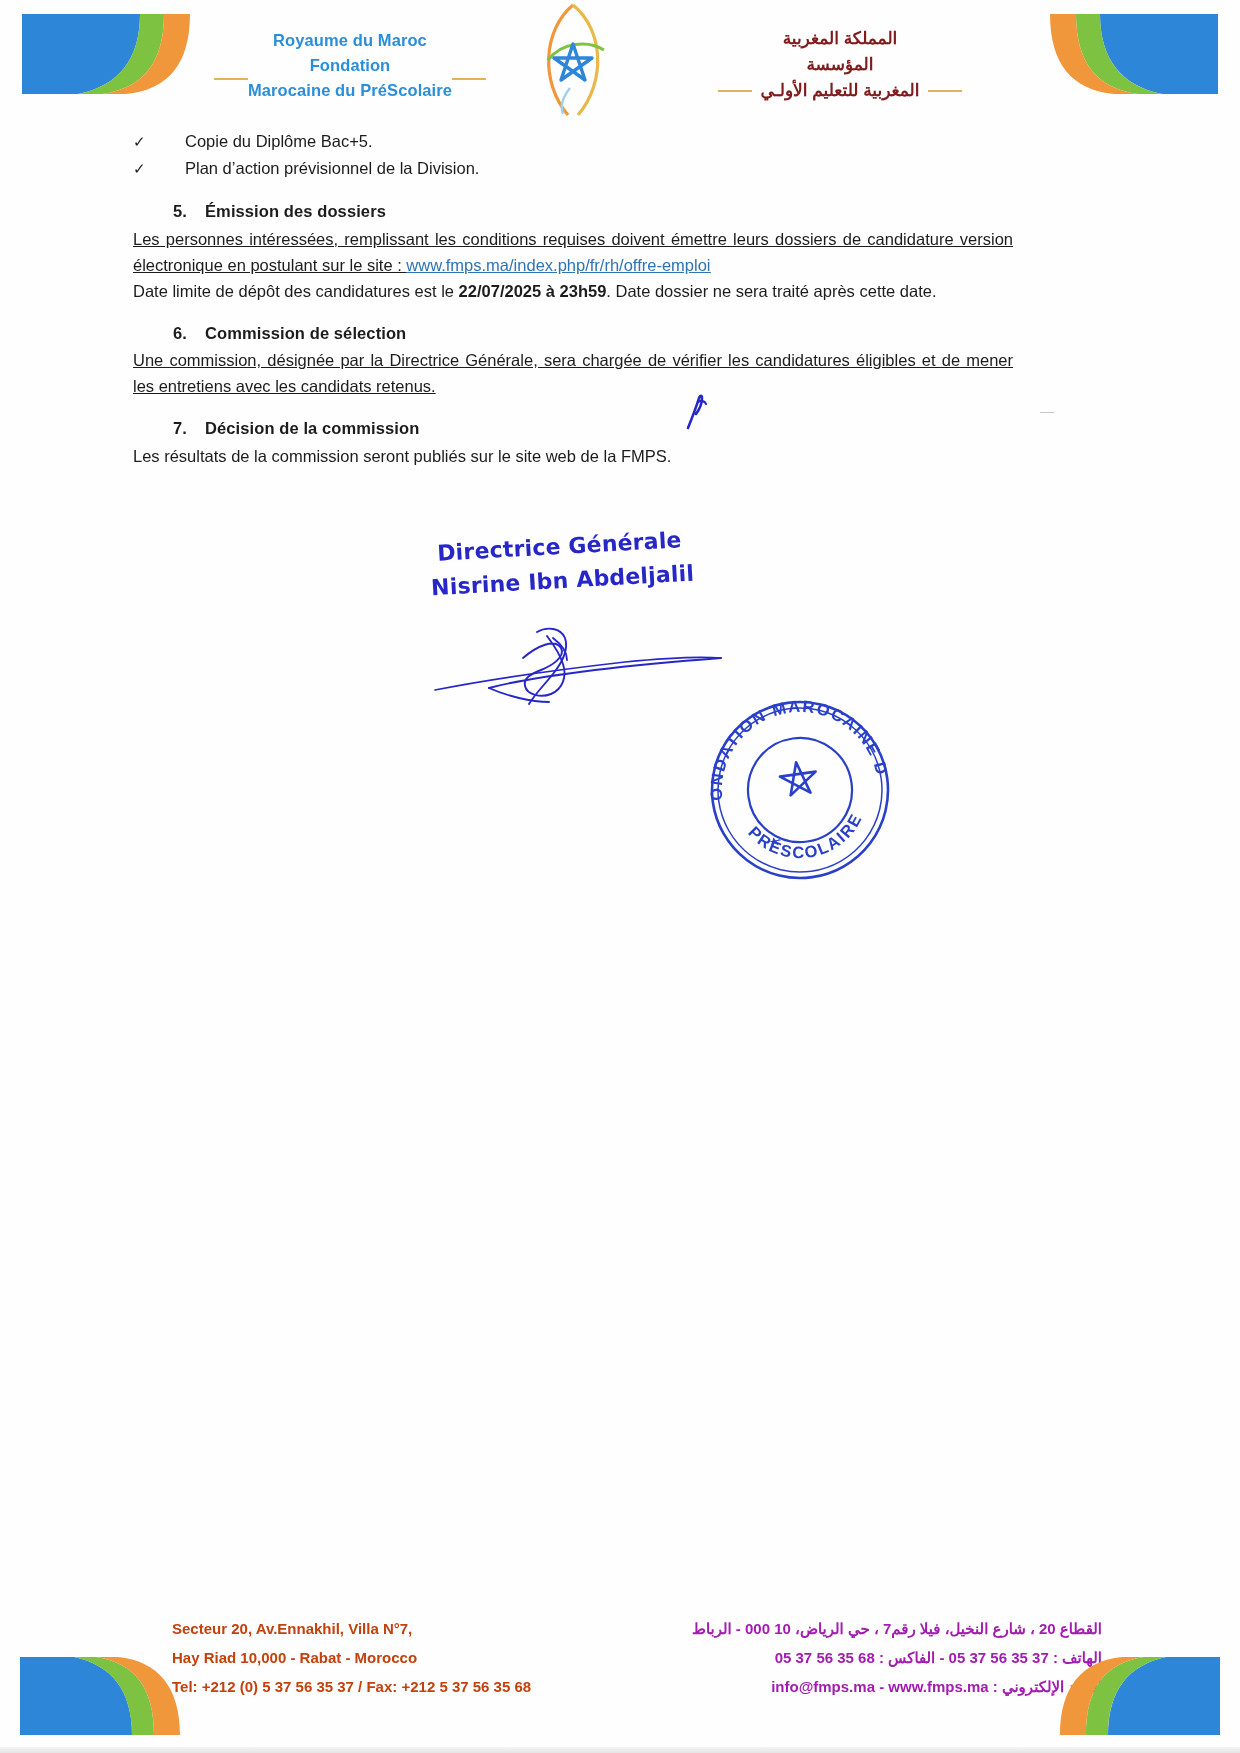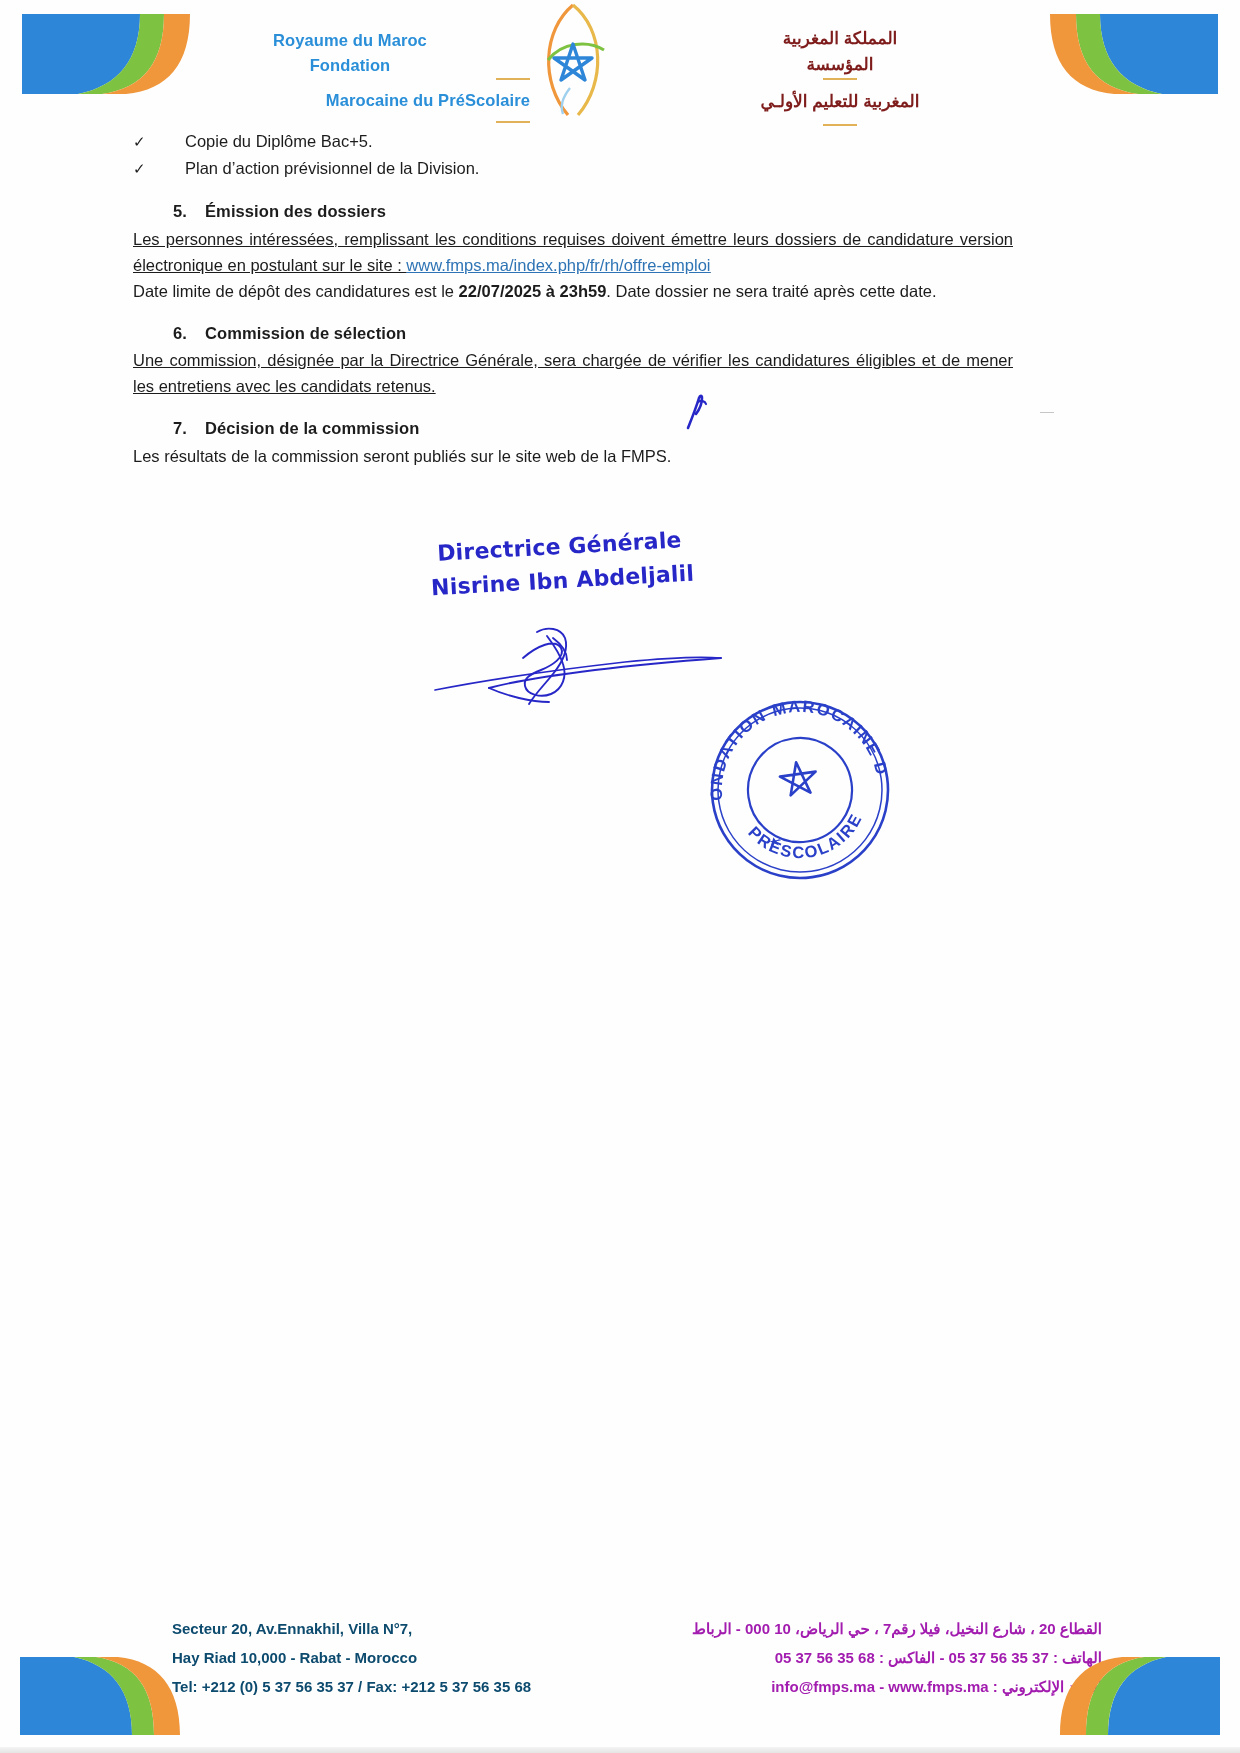--- a/index.html
+++ b/index.html
@@ -59,39 +59,36 @@
     width: 300px;
     text-align: center;
     color: #7f1d1d;
     font-weight: bold;
     font-size: 17px;
     line-height: 26px;
     direction: rtl;
   }
   .fr-line-3 {
     display: flex;
-    align-items: flex-end;
+    align-items: flex-start;
     justify-content: center;
-    gap: 8px;
-    flex-direction: column;
   }
   .dash {
     display: inline-block;
     width: 34px;
     height: 2px;
     background: #e2b259;
     flex: none;
   }
   .ar-line-3 {
     display: flex;
     align-items: center;
     justify-content: center;
     gap: 9px;
     direction: rtl;
-    flex-direction: column;
   }
   .logo-mark {
     position: absolute;
     left: 518px;
     top: 2px;
     width: 110px;
     height: 116px;
   }
 
   
@@ -201,21 +198,21 @@
     height: 78px;
     overflow: hidden;
   }
   .footer-swoosh.left  { left: 20px; }
   .footer-swoosh.right { right: 20px; }
   .footer-col-fr {
     position: absolute;
     left: 172px;
     bottom: 52px;
     width: 420px;
-    color: #0c4a6e;
+    color: #c2410c;
     font-weight: bold;
     font-size: 15px;
     line-height: 29px;
   }
   .footer-col-ar {
     position: absolute;
     right: 138px;
     bottom: 52px;
     width: 430px;
     color: #a21caf;

